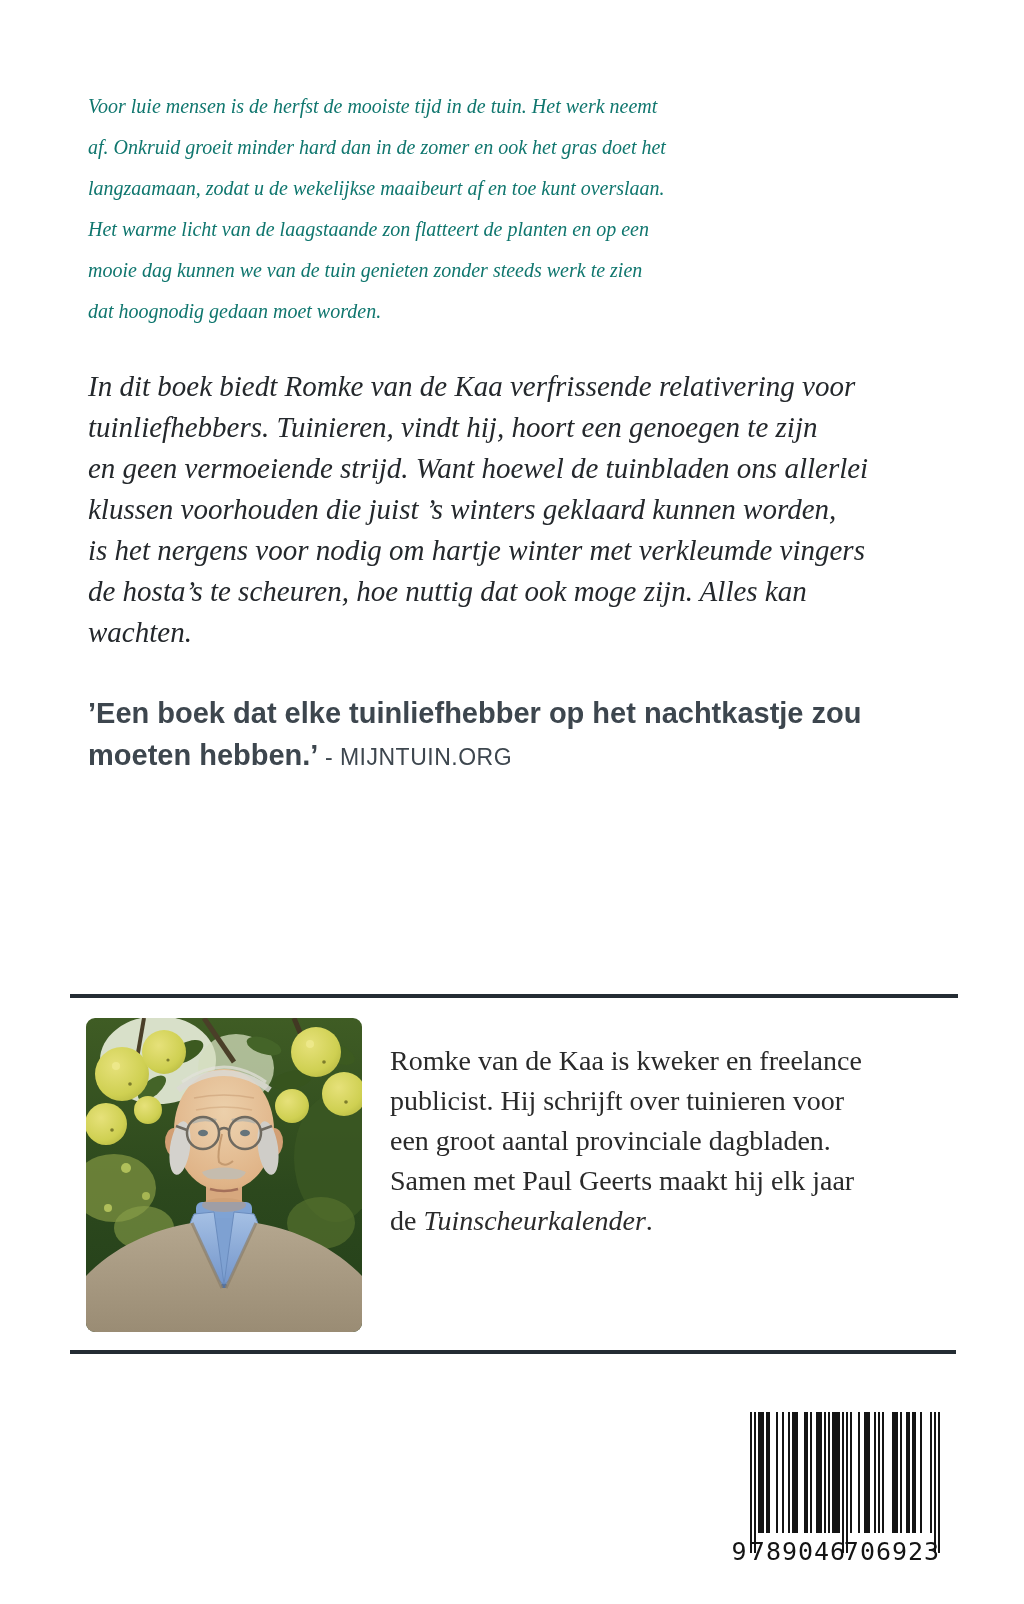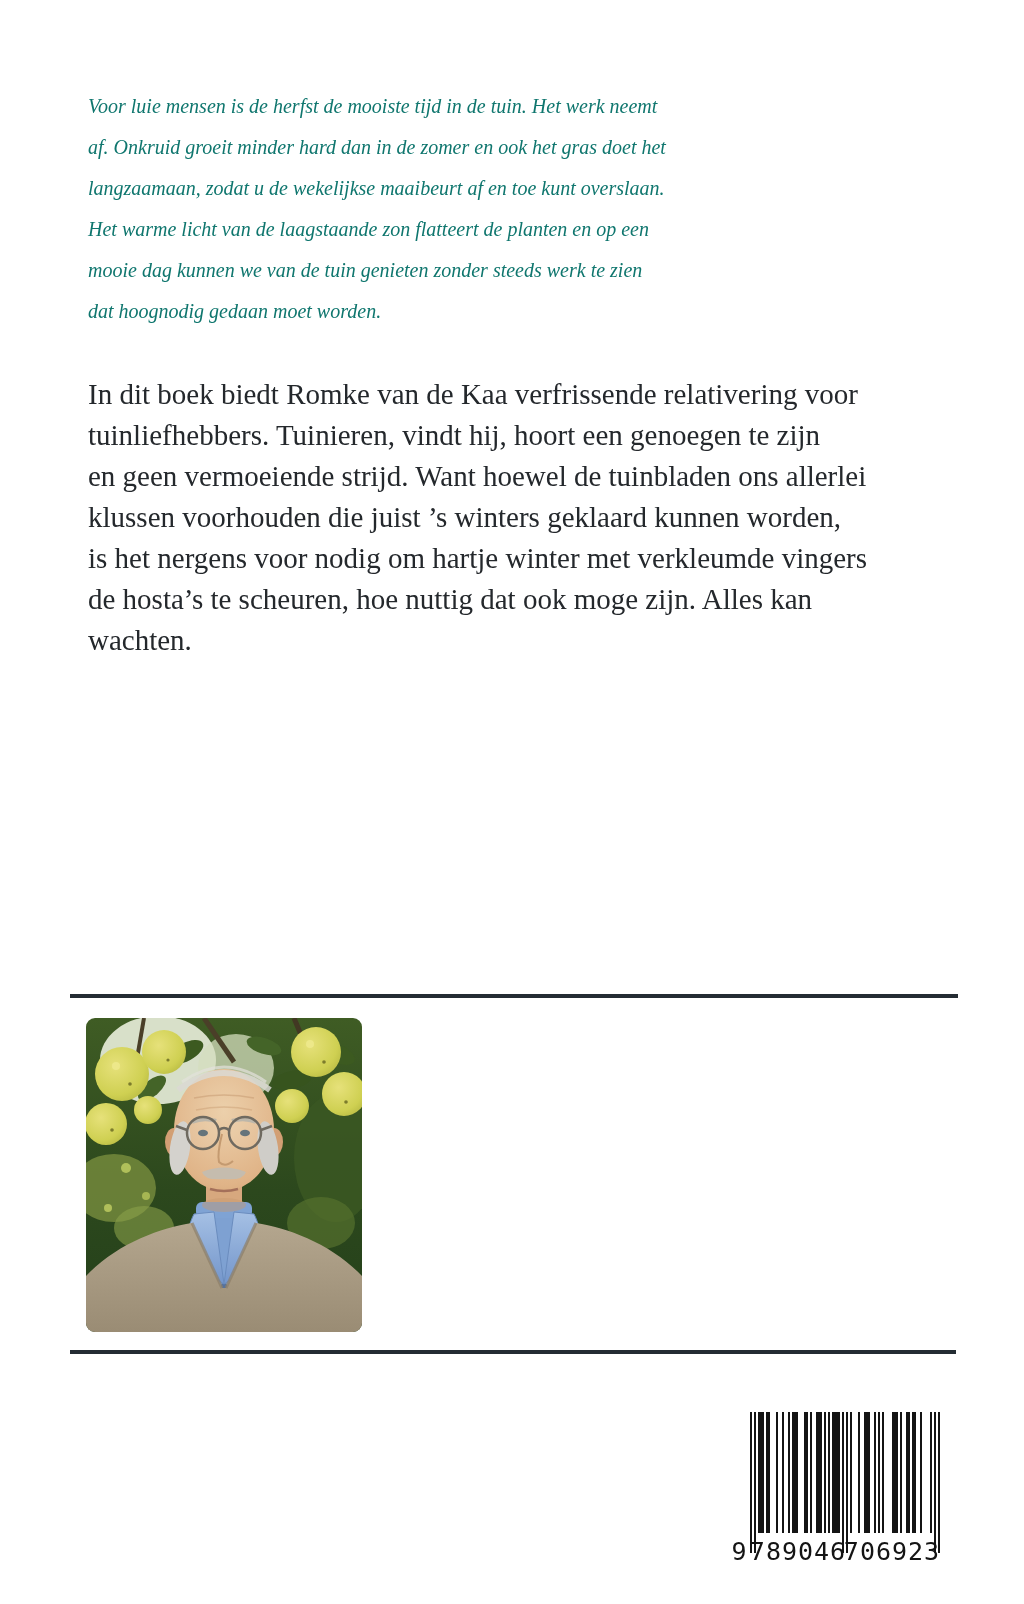--- a/index.html
+++ b/index.html
@@ -9,23 +9,23 @@
     background:#ffffff;
     overflow:hidden;
     font-family:"Liberation Serif","DejaVu Serif",serif;
   }
   .intro-paragraph{
     position:absolute;left:88px;top:86px;width:900px;
     font-size:20px;line-height:41px;font-style:italic;
     color:#0f766e;white-space:pre-line;
   }
   .body-paragraph{
-    position:absolute;left:88px;top:374px;width:900px;
+    position:absolute;left:88px;top:366px;width:900px;
     font-size:29px;line-height:41px;
-    color:#24282c;white-space:pre-line;
+    color:#24282c;white-space:pre-line;font-style:italic;
   }
   .quote-block{
     position:absolute;left:88px;top:692px;width:860px;
     font-family:"Liberation Sans","DejaVu Sans",sans-serif;
     font-size:29px;font-weight:700;line-height:42px;
     color:#3d464e;white-space:pre-line;
   }
   .quote-attribution{
     font-weight:400;font-size:23px;letter-spacing:0.5px;
   }
@@ -69,20 +69,22 @@
 dat hoognodig gedaan moet worden.</div>
 
   <div class="body-paragraph">In dit boek biedt Romke van de Kaa verfrissende relativering voor
 tuinliefhebbers. Tuinieren, vindt hij, hoort een genoegen te zijn
 en geen vermoeiende strijd. Want hoewel de tuinbladen ons allerlei
 klussen voorhouden die juist ’s winters geklaard kunnen worden,
 is het nergens voor nodig om hartje winter met verkleumde vingers
 de hosta’s te scheuren, hoe nuttig dat ook moge zijn. Alles kan
 wachten.</div>
 
+  <div class="quote-block"><span>’Een boek dat elke tuinliefhebber op het nachtkastje zou
+moeten hebben.’ </span><span class="quote-attribution">- MIJNTUIN.ORG</span></div>
 
   <div class="rule rule-top"></div>
 
   <div class="author-photo">
     <svg width="276" height="314" viewBox="0 0 276 314" xmlns="http://www.w3.org/2000/svg">
       <defs>
         <linearGradient id="bgGreen" x1="0" y1="0" x2="0" y2="1">
           <stop offset="0" stop-color="#3f5c24"></stop>
           <stop offset="0.55" stop-color="#2c481d"></stop>
           <stop offset="1" stop-color="#24401a"></stop>
@@ -180,20 +182,25 @@
           </g>
           <path d="M136,116 Q131,136 133,144 Q139,150 147,143" stroke="#c49a70" stroke-width="2" fill="none"></path>
           <path d="M116,154 Q138,145 160,154 Q157,163 138,161 Q119,163 116,154 Z" fill="#c5bcae"></path>
           <path d="M124,171 Q138,175 152,171" stroke="#a4705a" stroke-width="2.5" fill="none"></path>
           <ellipse cx="138" cy="187" rx="22" ry="7" fill="#c89a6e" opacity="0.45"></ellipse>
         </g>
       </g>
     </svg>
   </div>
 
+  <div class="author-bio"><span>Romke van de Kaa is kweker en freelance
+publicist. Hij schrijft over tuinieren voor
+een groot aantal provinciale dagbladen.
+Samen met Paul Geerts maakt hij elk jaar
+de </span><span class="bio-title-italic">Tuinscheurkalender</span><span>.</span></div>
 
   <div class="rule rule-bottom"></div>
 
 
   <svg class="barcode" id="barcode-svg" viewBox="0 0 212 150" xmlns="http://www.w3.org/2000/svg">
     <g id="barcode-bars">
         <rect x="18" y="0" width="2" height="141" fill="#141414"></rect>
         <rect x="22" y="0" width="2" height="141" fill="#141414"></rect>
         <rect x="26" y="0" width="2" height="121" fill="#141414"></rect>
         <rect x="28" y="0" width="2" height="121" fill="#141414"></rect>

